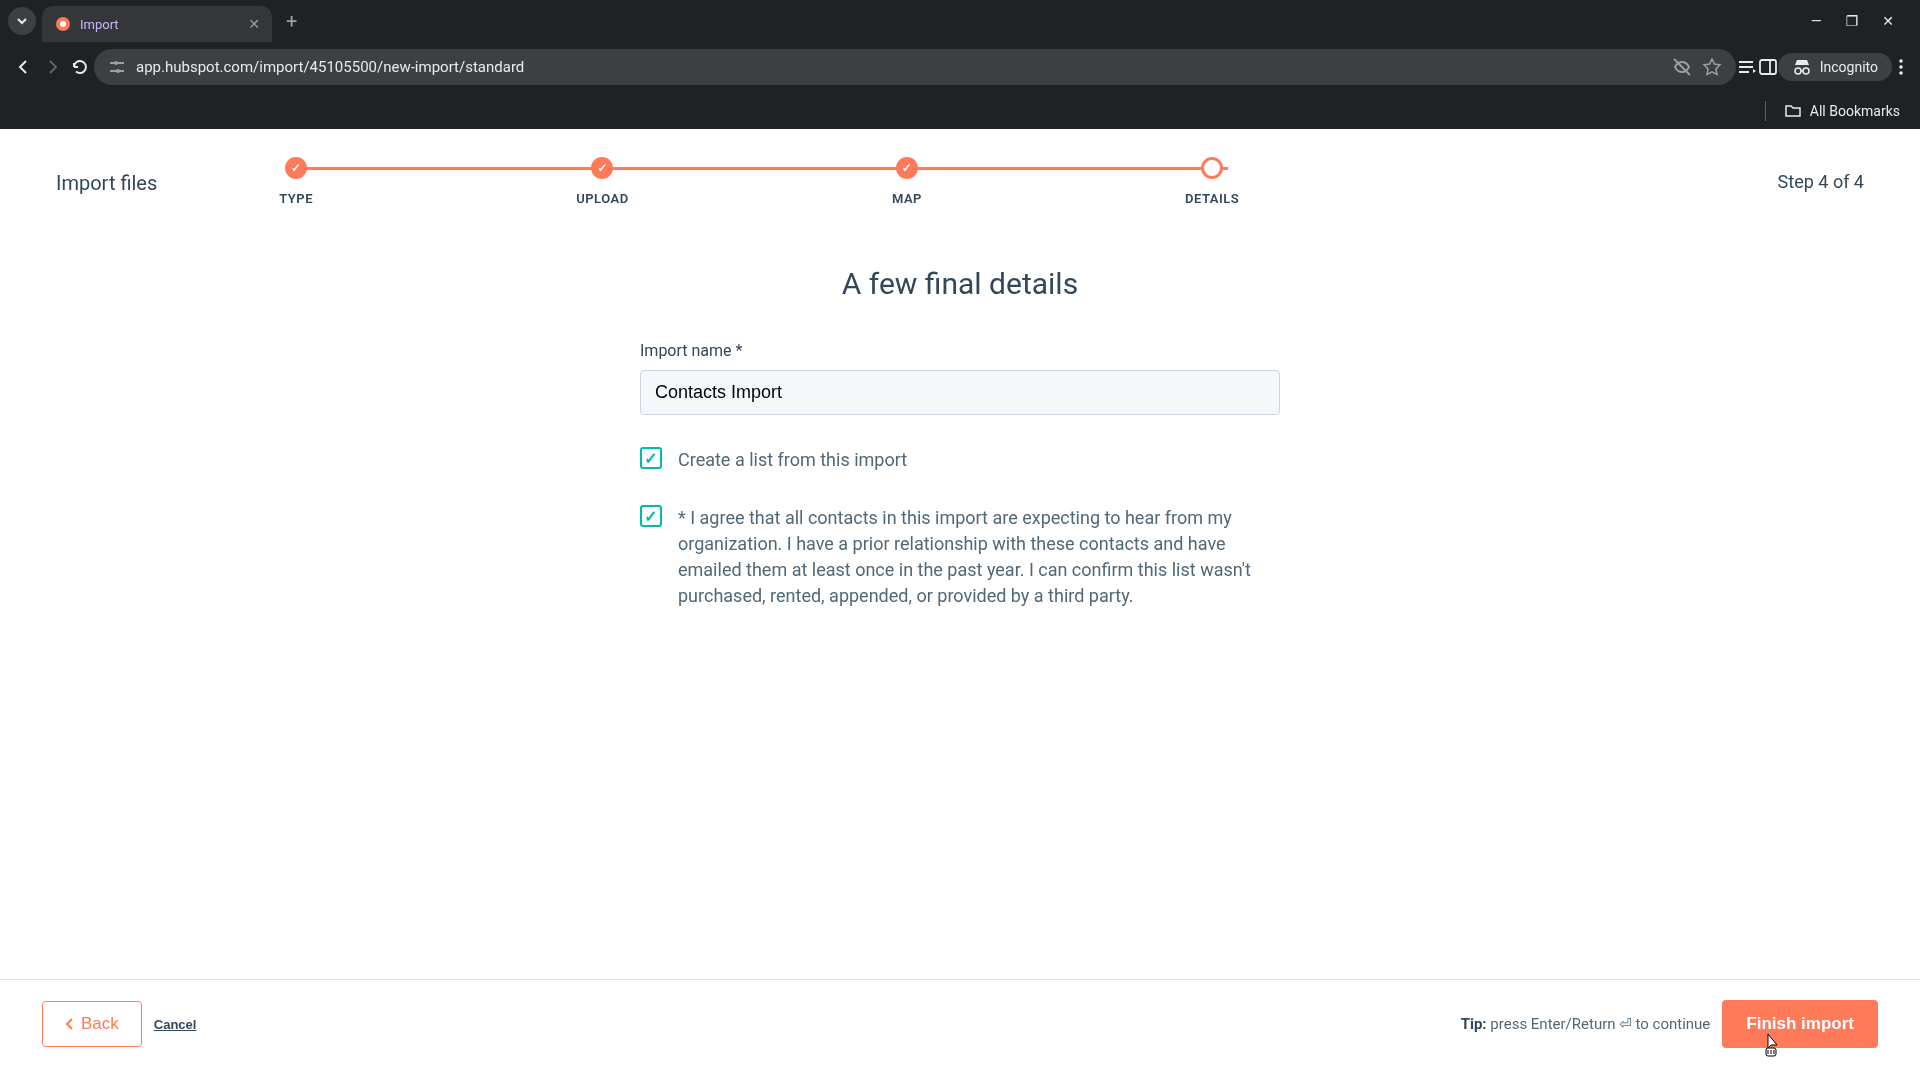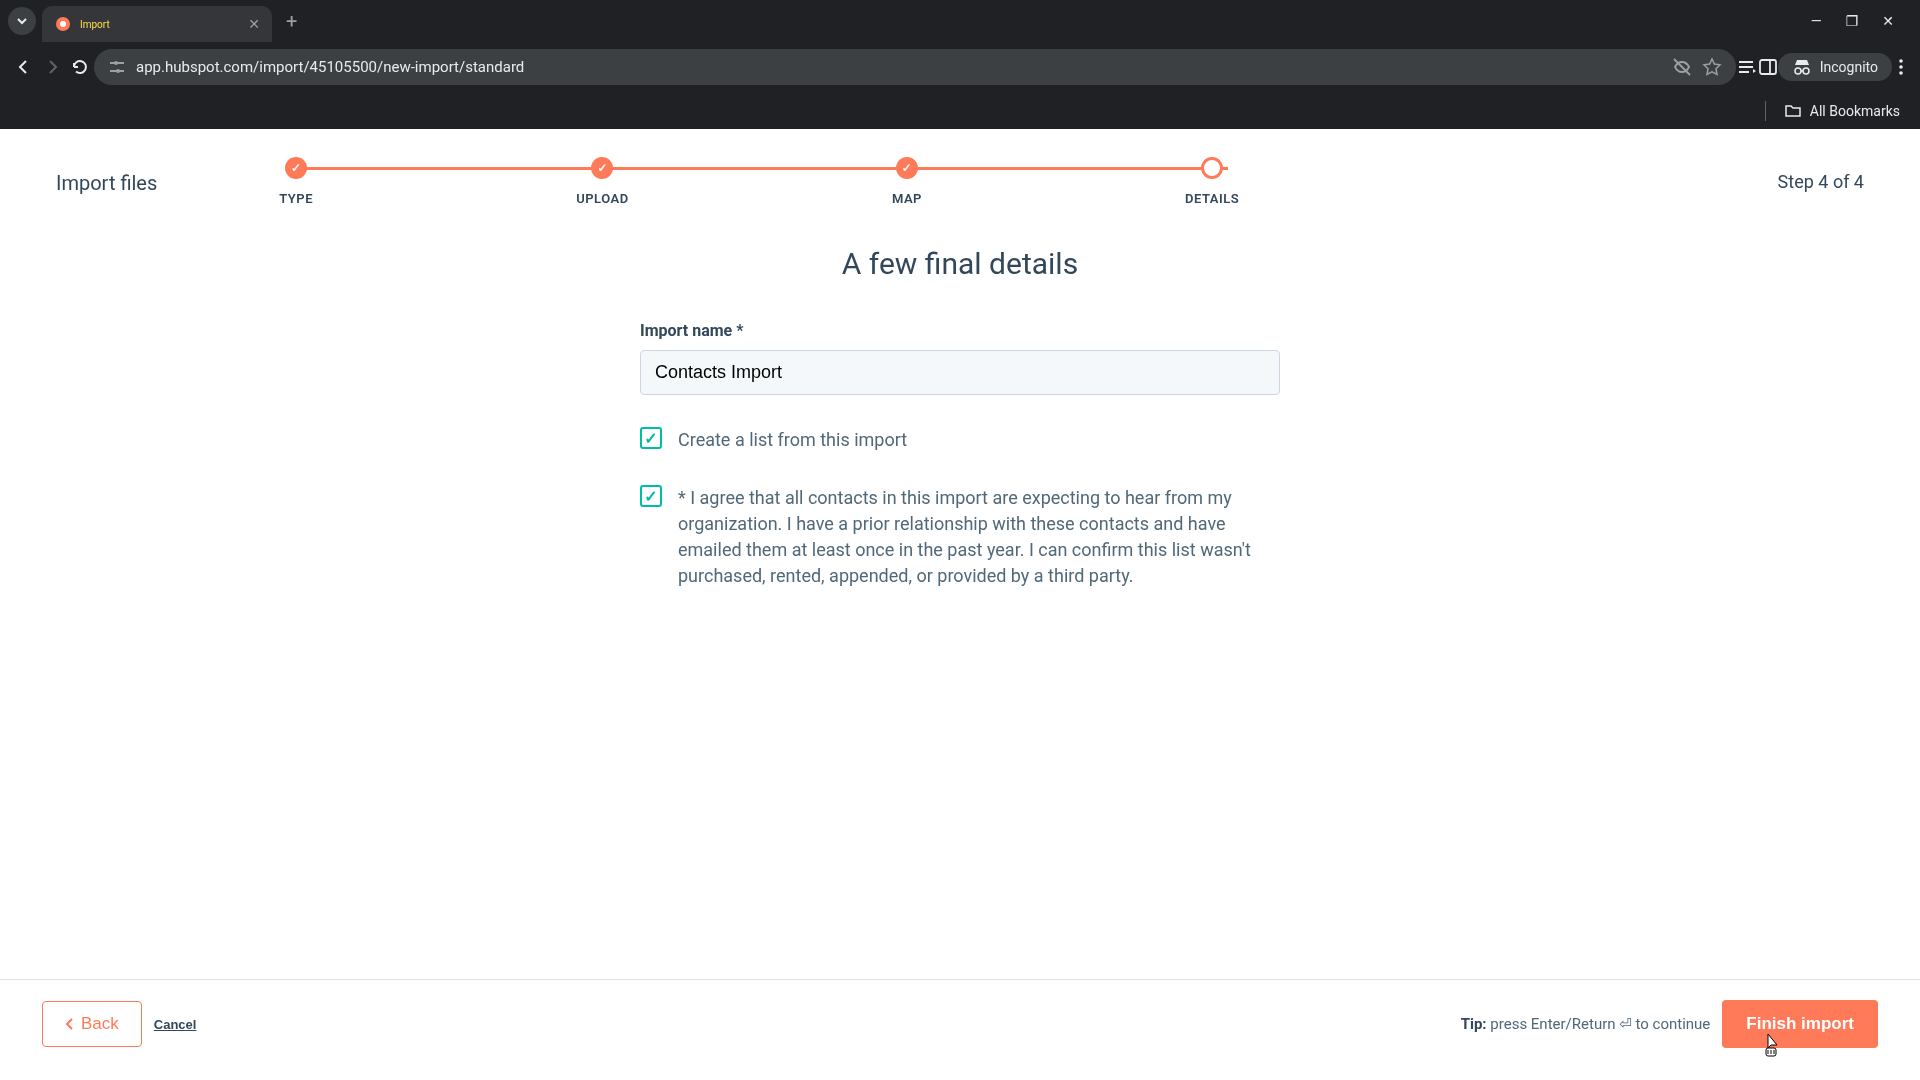--- a/index.html
+++ b/index.html
@@ -4,21 +4,21 @@
   <style>
     * { margin: 0; padding: 0; box-sizing: border-box; }
     body { font-family: -apple-system, BlinkMacSystemFont, "Segoe UI", Roboto, sans-serif; background: #fff; overflow: hidden; }
     
     
     .browser-chrome { background: #202124; height: 129px; display: flex; flex-direction: column; }
     .tab-bar { height: 42px; display: flex; align-items: center; padding: 0 8px; }
     .tab-dropdown { width: 28px; height: 28px; border-radius: 50%; background: #3c4043; display: flex; align-items: center; justify-content: center; margin-right: 6px; cursor: pointer; }
     .tab { background: #35363a; border-radius: 10px 10px 0 0; height: 36px; width: 230px; display: flex; align-items: center; padding: 0 12px; gap: 8px; margin-top: 6px; }
     .tab-favicon { width: 18px; height: 18px; display: inline-flex; align-items: center; justify-content: center; }
-    .tab-title { color: #fde047; font-size: 10px; flex: 1; }
+    .tab-title { color: #c4b5fd; font-size: 13px; flex: 1; }
     .tab-close { color: #9aa0a6; cursor: pointer; font-size: 14px; }
     .new-tab { color: #9aa0a6; font-size: 20px; margin-left: 14px; cursor: pointer; }
     .window-controls { margin-left: auto; display: flex; gap: 24px; padding-right: 18px; color: #e8eaed; }
     .window-controls span { cursor: pointer; font-size: 14px; }
     
     .address-row { height: 50px; display: flex; align-items: center; padding: 0 10px; }
     .nav-btn { color: #9aa0a6; cursor: pointer; width: 28px; height: 28px; display: flex; align-items: center; justify-content: center; }
     .nav-btn.active { color: #e8eaed; }
     .address-bar { flex: 1; background: #3c4043; border-radius: 20px; height: 36px; display: flex; align-items: center; padding: 0 14px; gap: 10px; }
     .site-icon { color: #9aa0a6; font-size: 14px; }
@@ -39,23 +39,23 @@
     .step-counter { font-size: 18px; color: #33475b; padding-top: 14px; margin-left: auto; }
     .step-circle { width: 22px; height: 22px; border-radius: 50%; background: #ff7a59; display: flex; align-items: center; justify-content: center; z-index: 1; position: relative; }
     .step-circle.empty { background: #fff; border: 3px solid #ff7a59; }
     .step-check { color: #fff; font-size: 12px; font-weight: bold; }
     .step-label { margin-top: 12px; font-size: 13px; font-weight: 600; color: #33475b; letter-spacing: 0.5px; }
     
     .stepper-wrap { flex: 1; display: flex; justify-content: space-between; align-items: flex-start; position: relative; }
     .step-col { display: flex; flex-direction: column; align-items: center; z-index: 1; }
     .track-line { position: absolute; top: 10px; left: 11px; right: 11px; height: 3px; background: #ff7a59; z-index: 0; }
     
-    .form-area { max-width: 680px; margin: 40px auto 0; width: 100%; padding: 0 20px; }
+    .form-area { max-width: 680px; margin: 60px auto 0; width: 100%; padding: 0 20px; }
     .form-heading { font-size: 30px; color: #33475b; text-align: center; font-weight: 400; margin-bottom: 40px; }
-    .field-label { font-size: 16px; color: #33475b; font-weight: 700; margin-bottom: 10px; display: block; }
+    .field-label { font-size: 16px; color: #33475b; font-weight: 400; margin-bottom: 10px; display: block; }
     .text-input { width: 100%; padding: 11px 14px; font-size: 18px; border: 1px solid #cbd6e2; border-radius: 4px; color: #000000; background: #f5f8fa; }
     
     .checkbox-row { display: flex; align-items: flex-start; gap: 16px; margin-top: 32px; }
     .checkbox { width: 22px; height: 22px; border: 2px solid #00bda5; border-radius: 3px; flex-shrink: 0; display: flex; align-items: center; justify-content: center; cursor: pointer; }
     .checkbox.checked::after { content: '✓'; color: #00bda5; font-size: 16px; font-weight: bold; }
     .checkbox-label { font-size: 18px; color: #516879; line-height: 1.45; }
     
     .footer { position: absolute; bottom: 12px; left: 0; right: 0; border-top: 1px solid #dfe3eb; background: #fff; padding: 20px 42px; display: flex; align-items: center; gap: 12px; }
     .btn-back { border: 1px solid #ff7a59; color: #ff7a59; background: #fff; padding: 12px 22px; border-radius: 4px; font-size: 17px; cursor: pointer; display: flex; align-items: center; gap: 6px; font-weight: 400; }
     .btn-cancel { color: #33475b; font-size: 13px; font-weight: 600; text-decoration: underline; cursor: pointer; background: none; border: none; }

